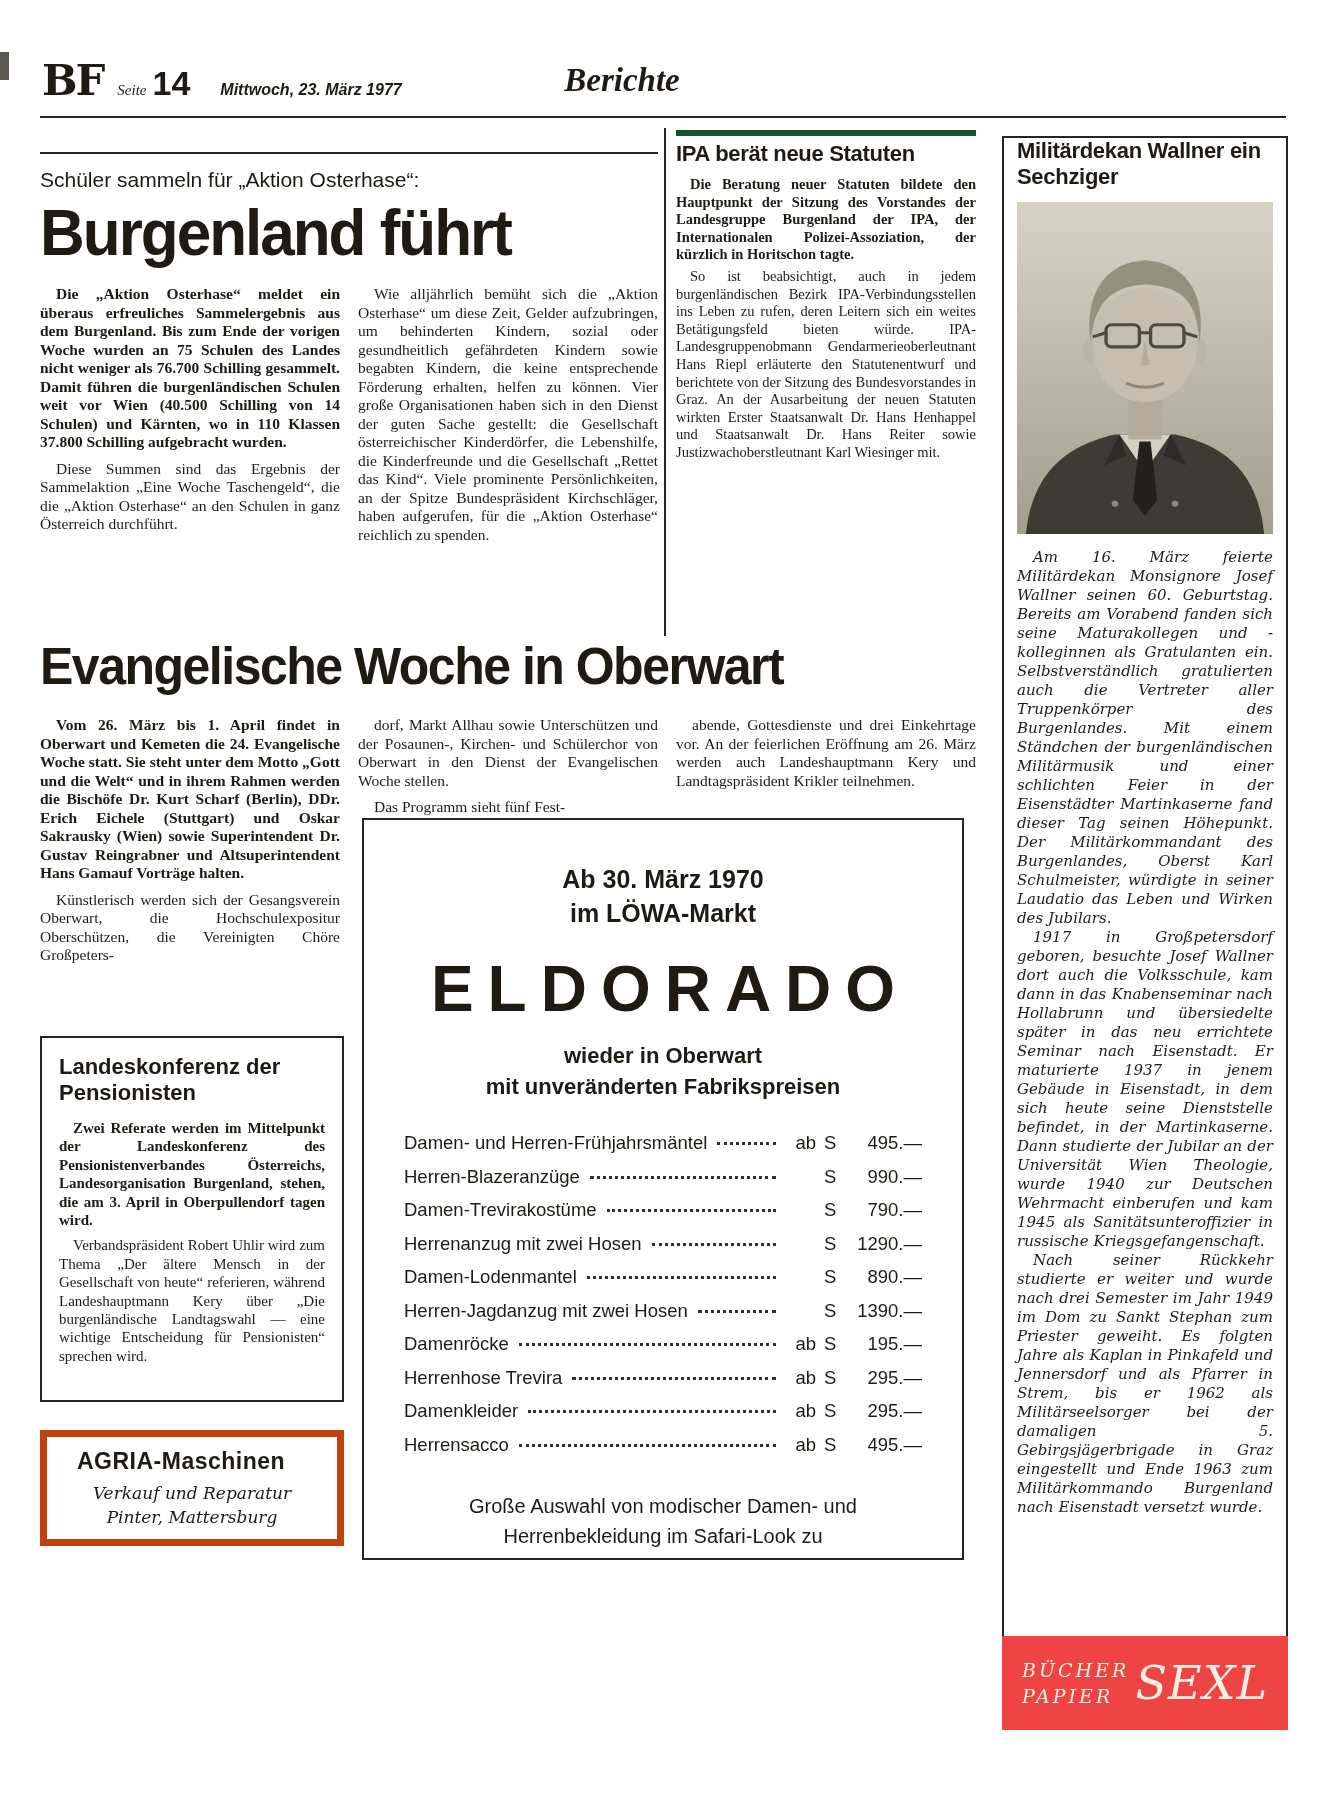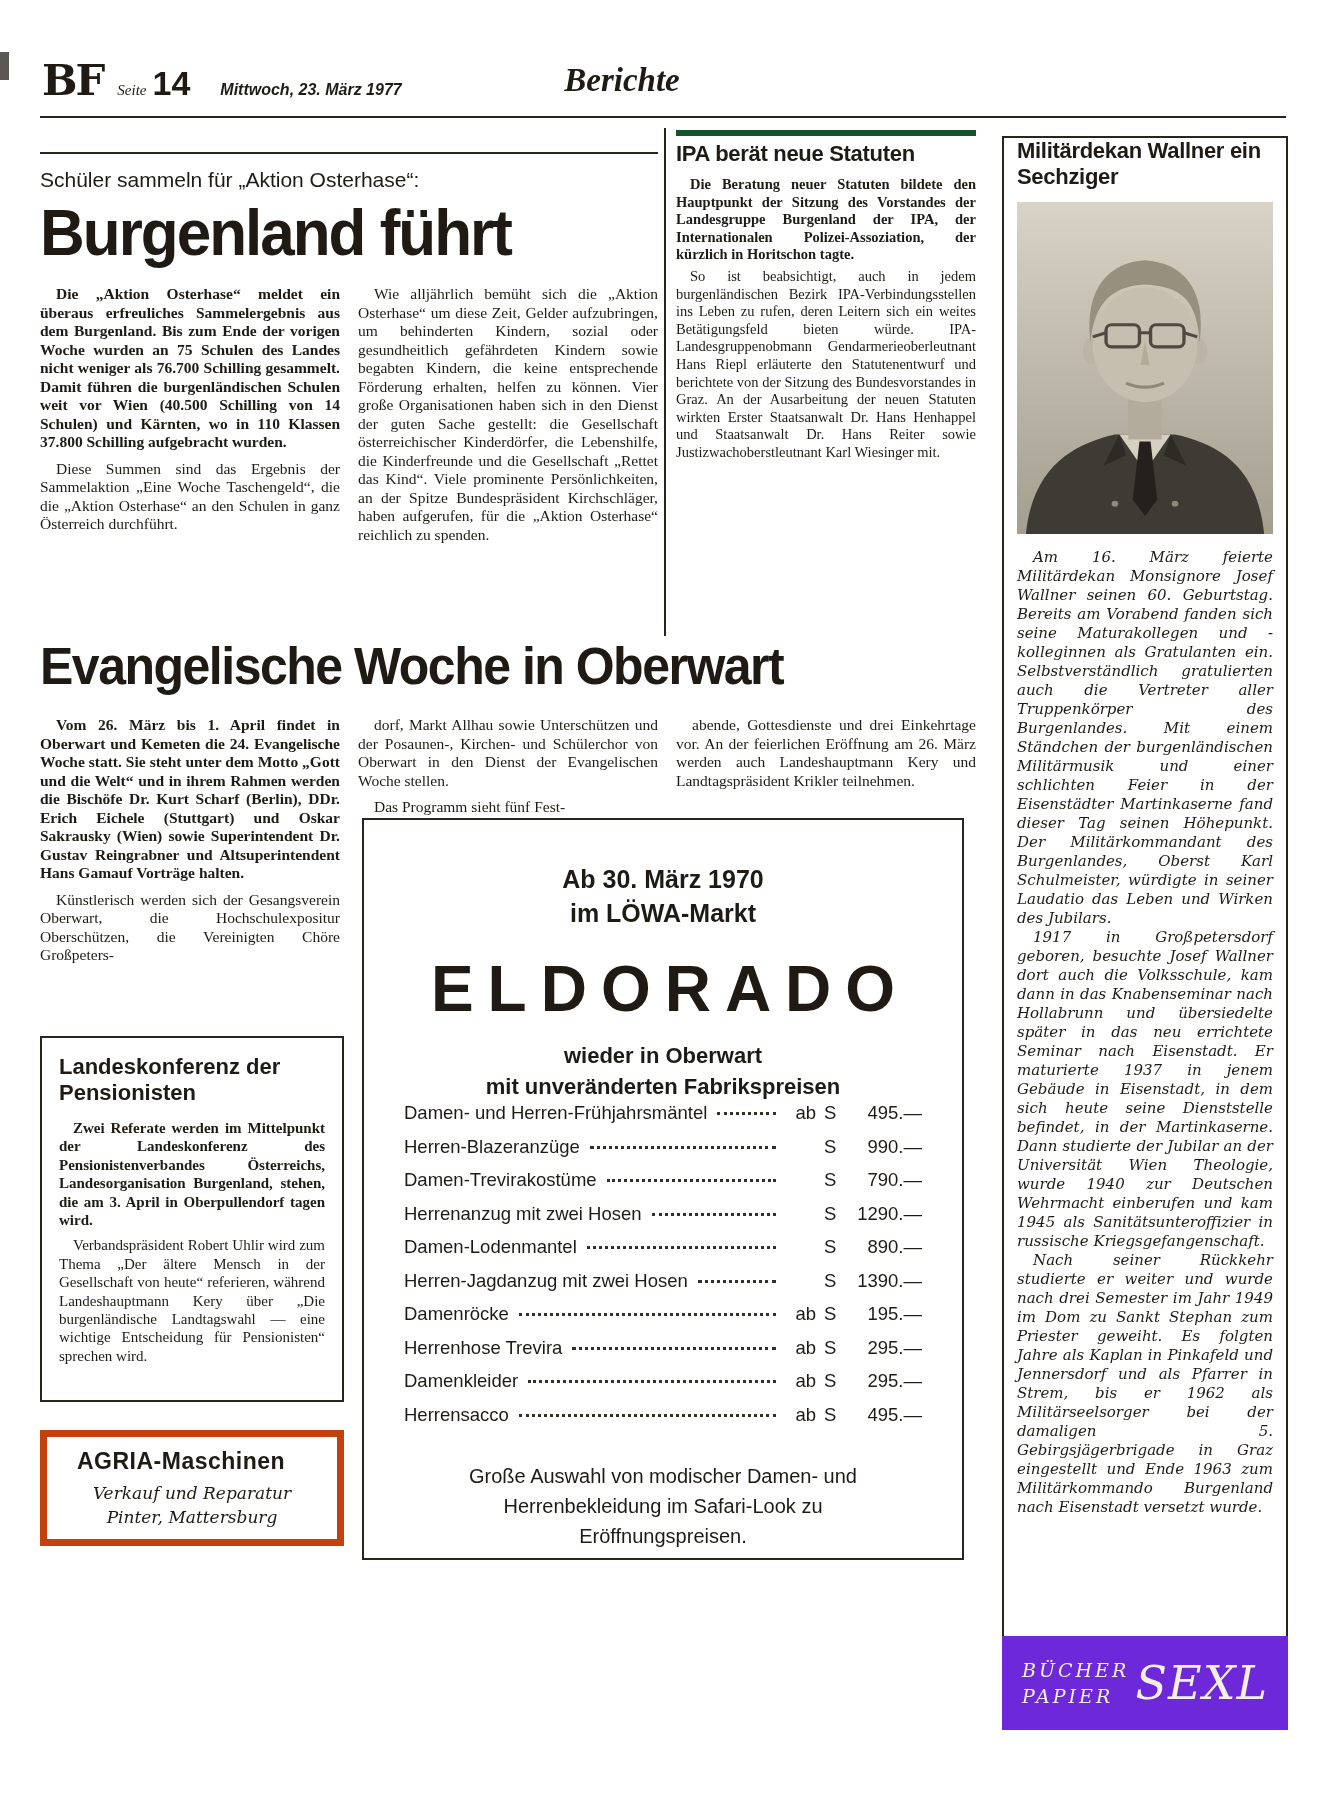--- a/index.html
+++ b/index.html
@@ -78,32 +78,32 @@
   .agria .line:first-of-type{ margin-top:6px; }
 
   
   .eldorado{ position:absolute; left:362px; top:818px; width:602px; height:742px;
              border:2.5px solid #29251e; padding:42px 40px 0; overflow:hidden;
              font-family:"Liberation Sans", sans-serif; }
   .ad-top{ text-align:center; }
   .ad-intro{ font-size:25px; font-weight:bold; line-height:34px; }
   .ad-brand{ font-size:64px; font-weight:bold; letter-spacing:14px; text-indent:14px; margin:22px 0 14px; }
   .ad-sub{ font-size:22px; font-weight:bold; line-height:31px; }
-  .ad-rows{ }
+  .ad-rows{ margin-top:30px; }
   .price-row{ display:flex; align-items:baseline; height:33.5px; font-size:18.5px; }
   .pr-label{ white-space:nowrap; }
   .pr-dots{ flex:1; margin:0 10px; border-bottom:3px dotted #33302a; transform:translateY(-4px); }
   .pr-prefix{ width:30px; text-align:right; margin-right:8px; }
   .pr-cur{ width:16px; }
   .pr-amt{ width:82px; text-align:right; }
   .ad-footer{ margin:24px auto 0; width:480px; text-align:center; font-size:20px; line-height:30px; }
 
   
   .sexl{ position:absolute; left:1002px; top:1636px; width:286px; height:94px;
-         background:#6d28d9; color:#f3efe2; display:flex; align-items:center;
+         background:#ef4444; color:#f3efe2; display:flex; align-items:center;
          justify-content:space-between; padding:10px 20px; }
   .sexl .stack{ display:flex; flex-direction:column; gap:4px; }
   .sexl .small{ font-family:"DejaVu Serif", serif; font-style:italic; font-size:19px; letter-spacing:3px; }
   .sexl .brand{ font-family:"DejaVu Serif", serif; font-style:italic; font-size:46px; letter-spacing:1px; }
 </style>
 </head>
 <body>
 
 <div id="page">
 

